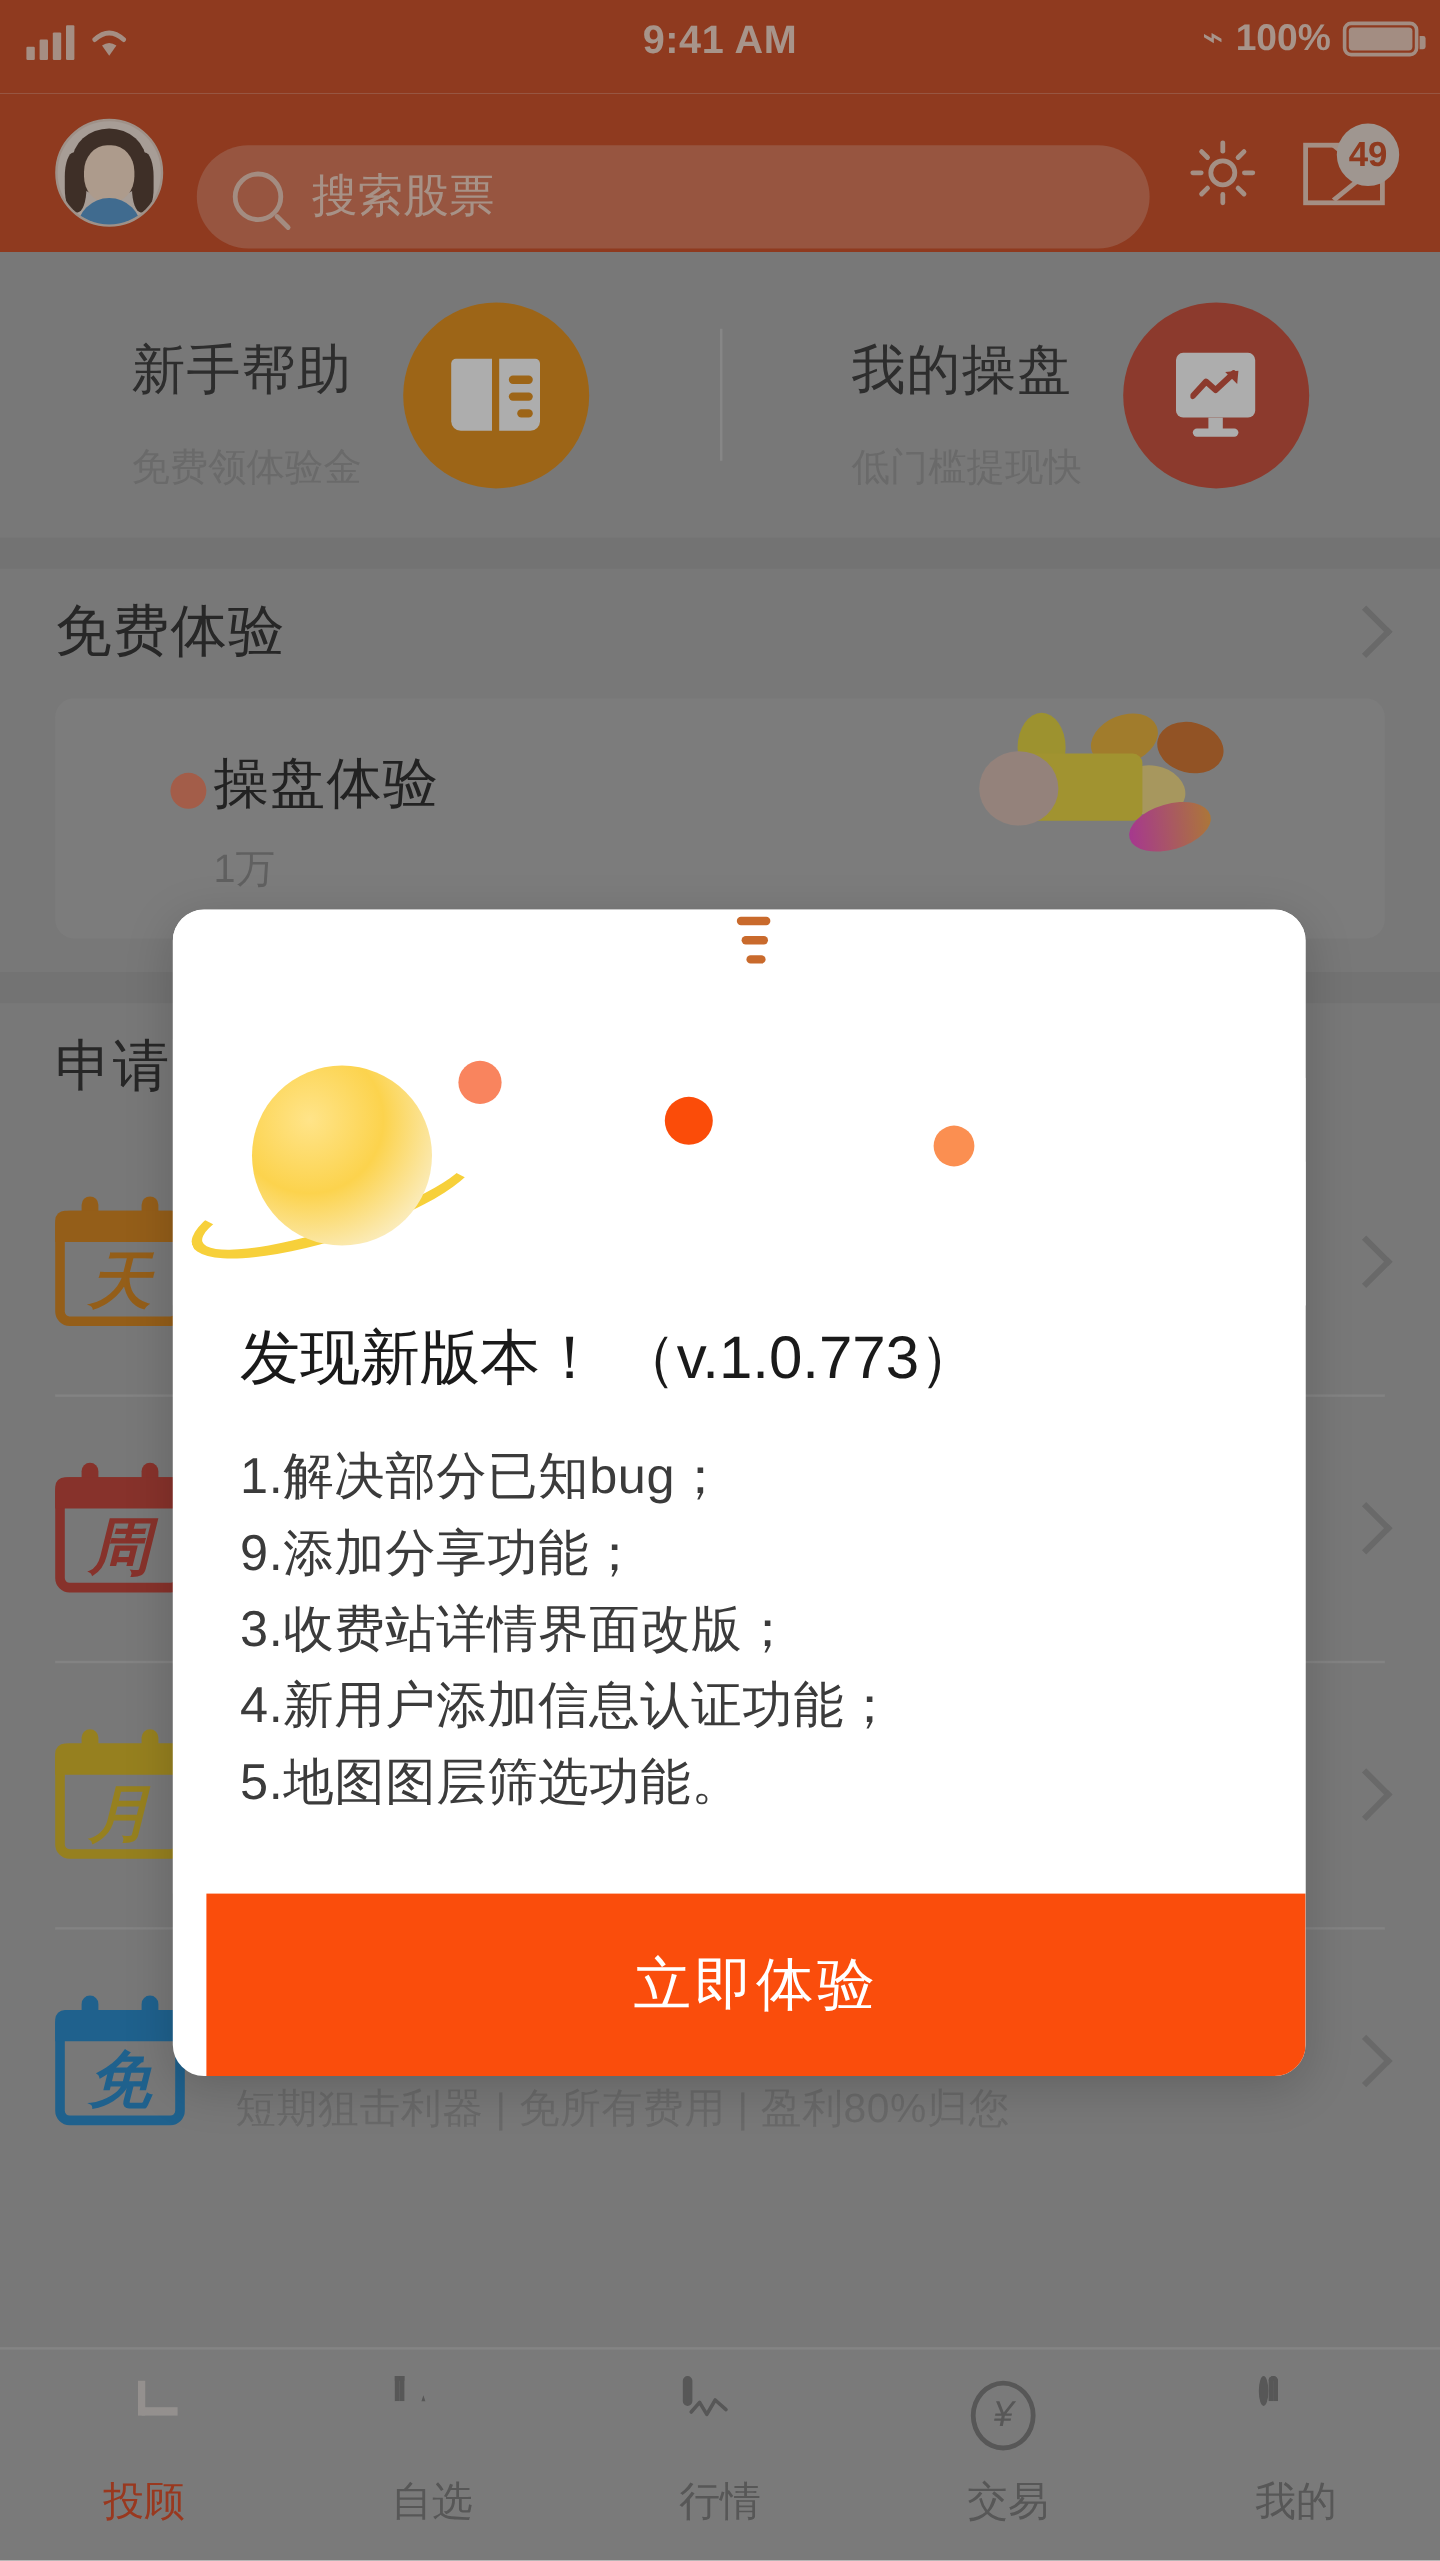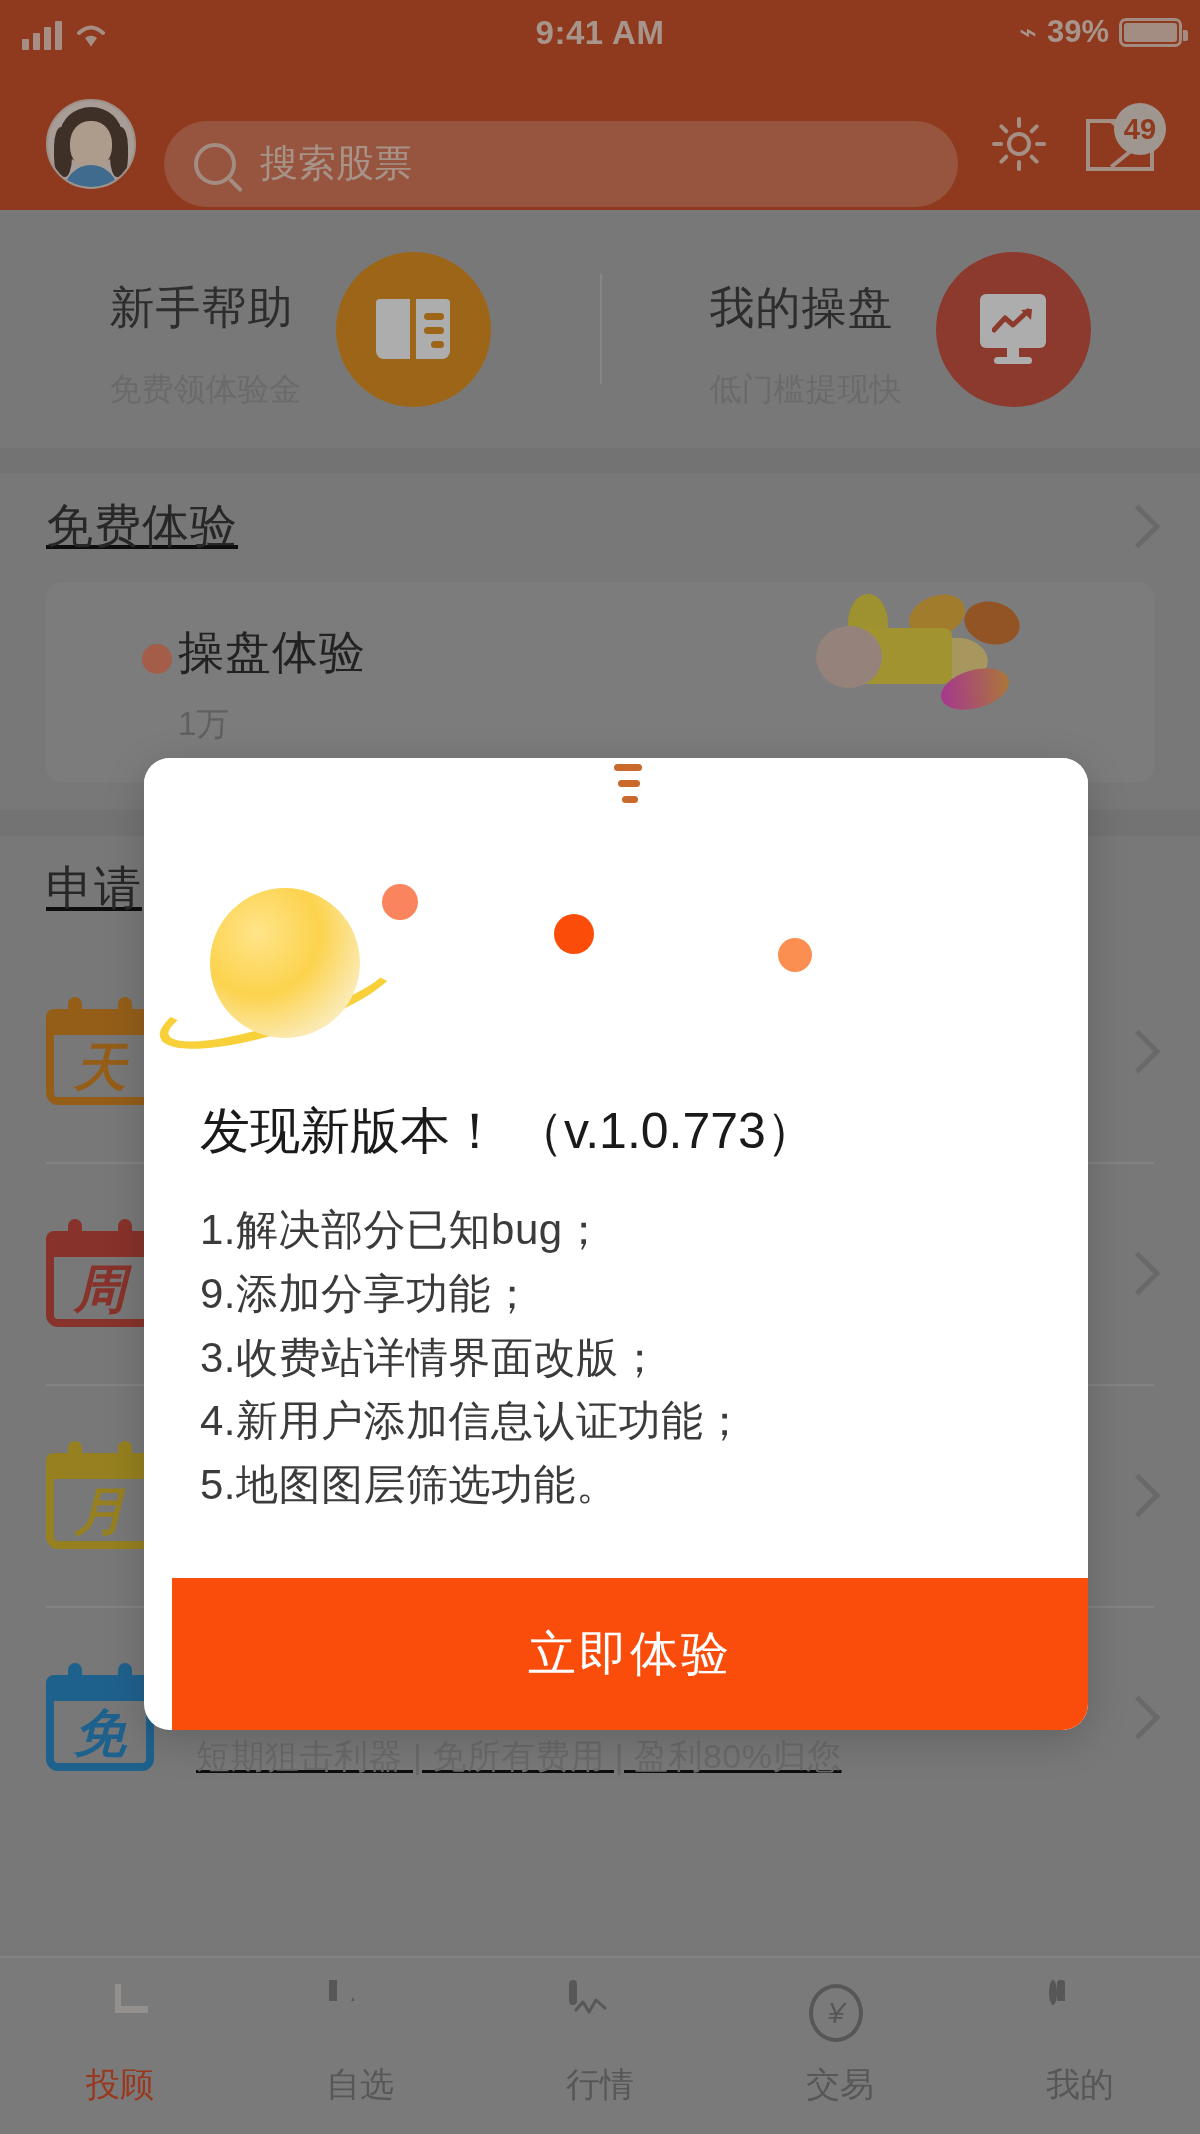--- a/index.html
+++ b/index.html
@@ -102,21 +102,21 @@
   .book-r{position:absolute;right:0;top:0;width:34px;height:60px;background:#f2f2f2;border-radius:0 4px 8px 0;}
   .book-line{position:absolute;right:6px;height:7px;background:#d9850f;border-radius:4px;}
   .mon-ico{width:66px;height:70px;position:relative;}
   .mon-s{position:absolute;left:0;top:0;width:66px;height:54px;background:#f2f2f2;border-radius:6px;}
   .mon-stand{position:absolute;left:27px;top:54px;width:12px;height:10px;background:#f2f2f2;}
   .mon-base{position:absolute;left:14px;top:63px;width:38px;height:7px;background:#f2f2f2;border-radius:4px;}
   .mon-arrow{position:absolute;left:12px;top:14px;width:42px;height:26px;}
 
   .gapbar{position:absolute;left:0;width:1200px;height:26px;background:#999999;}
 
-  .sec{position:absolute;left:0;width:1200px;text-decoration:underline;}
+  .sec{position:absolute;left:0;width:1200px;}
   .sec-head{display:flex;align-items:center;height:104px;padding:0 46px;box-sizing:border-box;}
   .sec-title{font-size:47px;color:#262626;letter-spacing:1px;flex:1;}
   .chev{width:26px;height:26px;border-right:5px solid #8a8a8a;border-top:5px solid #8a8a8a;transform:rotate(45deg);flex:none;}
 
   .promo-card{
     margin:4px 46px 0 46px;height:200px;background:#a8a8a8;border-radius:16px;
     position:relative;overflow:hidden;
   }
   .promo-dot{position:absolute;left:96px;top:62px;width:30px;height:30px;border-radius:50%;background:#e2795a;}
   .promo-t{position:absolute;left:132px;top:40px;font-size:46px;color:#1f1f1f;letter-spacing:1px;}
@@ -217,21 +217,21 @@
         <span class="wifi">
           <svg width="34" height="28" viewBox="0 0 34 28">
               <path d="M17 24.5 L11 16 Q17 11.5 23 16 Z" fill="#e6c3b2"></path>
               <path d="M5 11 Q17 0 29 11" stroke="#e6c3b2" stroke-width="4" fill="none" stroke-linecap="round"></path>
             </svg>
         </span>
       </div>
       <div class="sb-time">9:41 AM</div>
       <div class="sb-right">
         <span class="bt">⌁</span>
-        <span class="batt-pct">39%</span>
+        <span class="batt-pct">100%</span>
         <span class="batt">
             <i></i>
           </span>
       </div>
     </div>
 
     <div class="appbar">
       <div class="avatar">
         <div class="av-hair"></div>
           <div class="av-hair2"></div>

